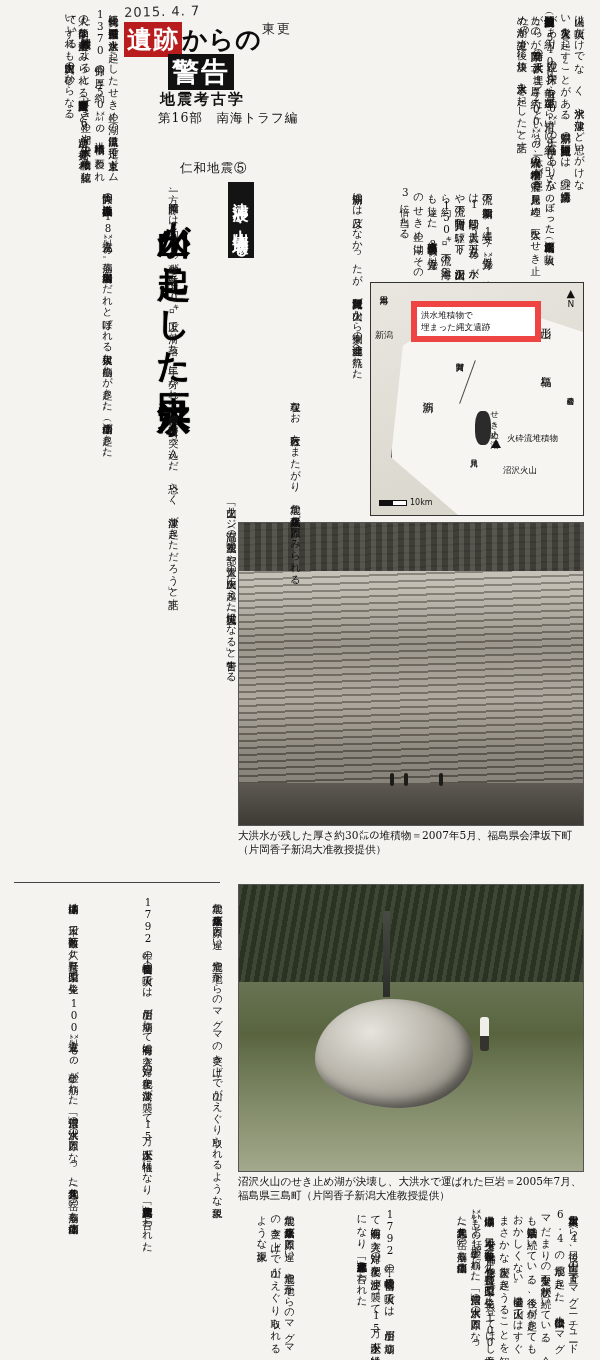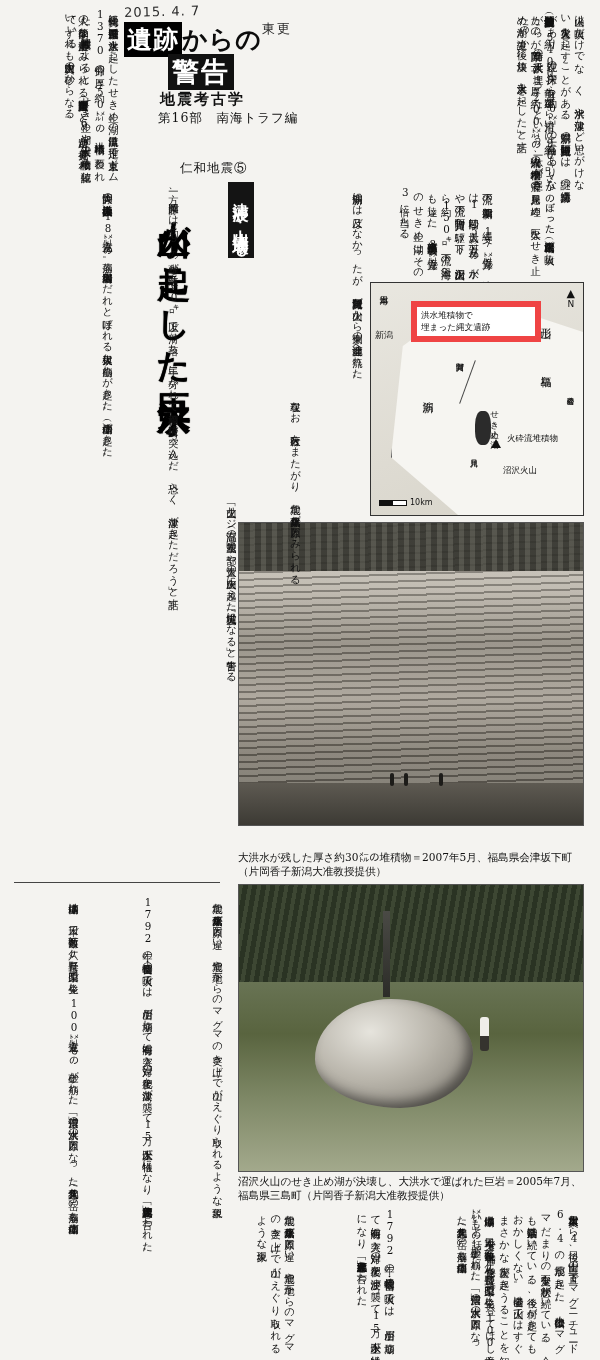--- a/index.html
+++ b/index.html
@@ -28,21 +28,21 @@
   }
   .masthead{
     position:absolute;left:124px;top:22px;width:180px;height:78px;
   }
   .mast-l1{
     position:absolute;left:0;top:0;
     font-size:25px;font-weight:bold;letter-spacing:1px;
     color:#0c0c0c;
   }
   .mast-l1 .boxed{
-    display:inline-block;background:#000000;color:#fff;padding:1px 3px;
+    display:inline-block;background:#b91c1c;color:#fff;padding:1px 3px;
   }
   .mast-l2{
     position:absolute;left:44px;top:32px;
     font-size:27px;font-weight:bold;letter-spacing:2px;color:#0b0b0b;
   }
   .mast-l2 .boxed{
     display:inline-block;background:#111;color:#fff;padding:0 4px;
   }
   .mast-sub{
     position:absolute;left:36px;top:68px;
@@ -256,21 +256,21 @@
 
   <div class="photo" style="left:238px;top:522px;width:344px;height:302px;">
     <div class="outcrop">
       <div class="trees"></div>
       <div class="ground"></div>
       <div class="fig" style="left:44%;"></div>
       <div class="fig" style="left:48%;"></div>
       <div class="fig" style="left:58%;"></div>
     </div>
   </div>
-  <div class="cap" style="left:238px;top:850px;width:346px;">大洪水が残した厚さ約30㍍の堆積物＝2007年5月、福島県会津坂下町（片岡香子新潟大准教授提供）</div>
+  <div class="cap" style="left:238px;top:828px;width:346px;">大洪水が残した厚さ約30㍍の堆積物＝2007年5月、福島県会津坂下町（片岡香子新潟大准教授提供）</div>
 
   <div class="photo" style="left:238px;top:884px;width:344px;height:286px;">
     <div class="field">
       <div class="hill"></div>
       <div class="monu"></div>
       <div class="rock"></div>
       <div class="person"></div>
     </div>
   </div>
   <div class="cap" style="left:238px;top:1174px;width:346px;">沼沢火山のせき止め湖が決壊し、大洪水で運ばれた巨岩＝2005年7月、福島県三島町（片岡香子新潟大准教授提供）</div>

